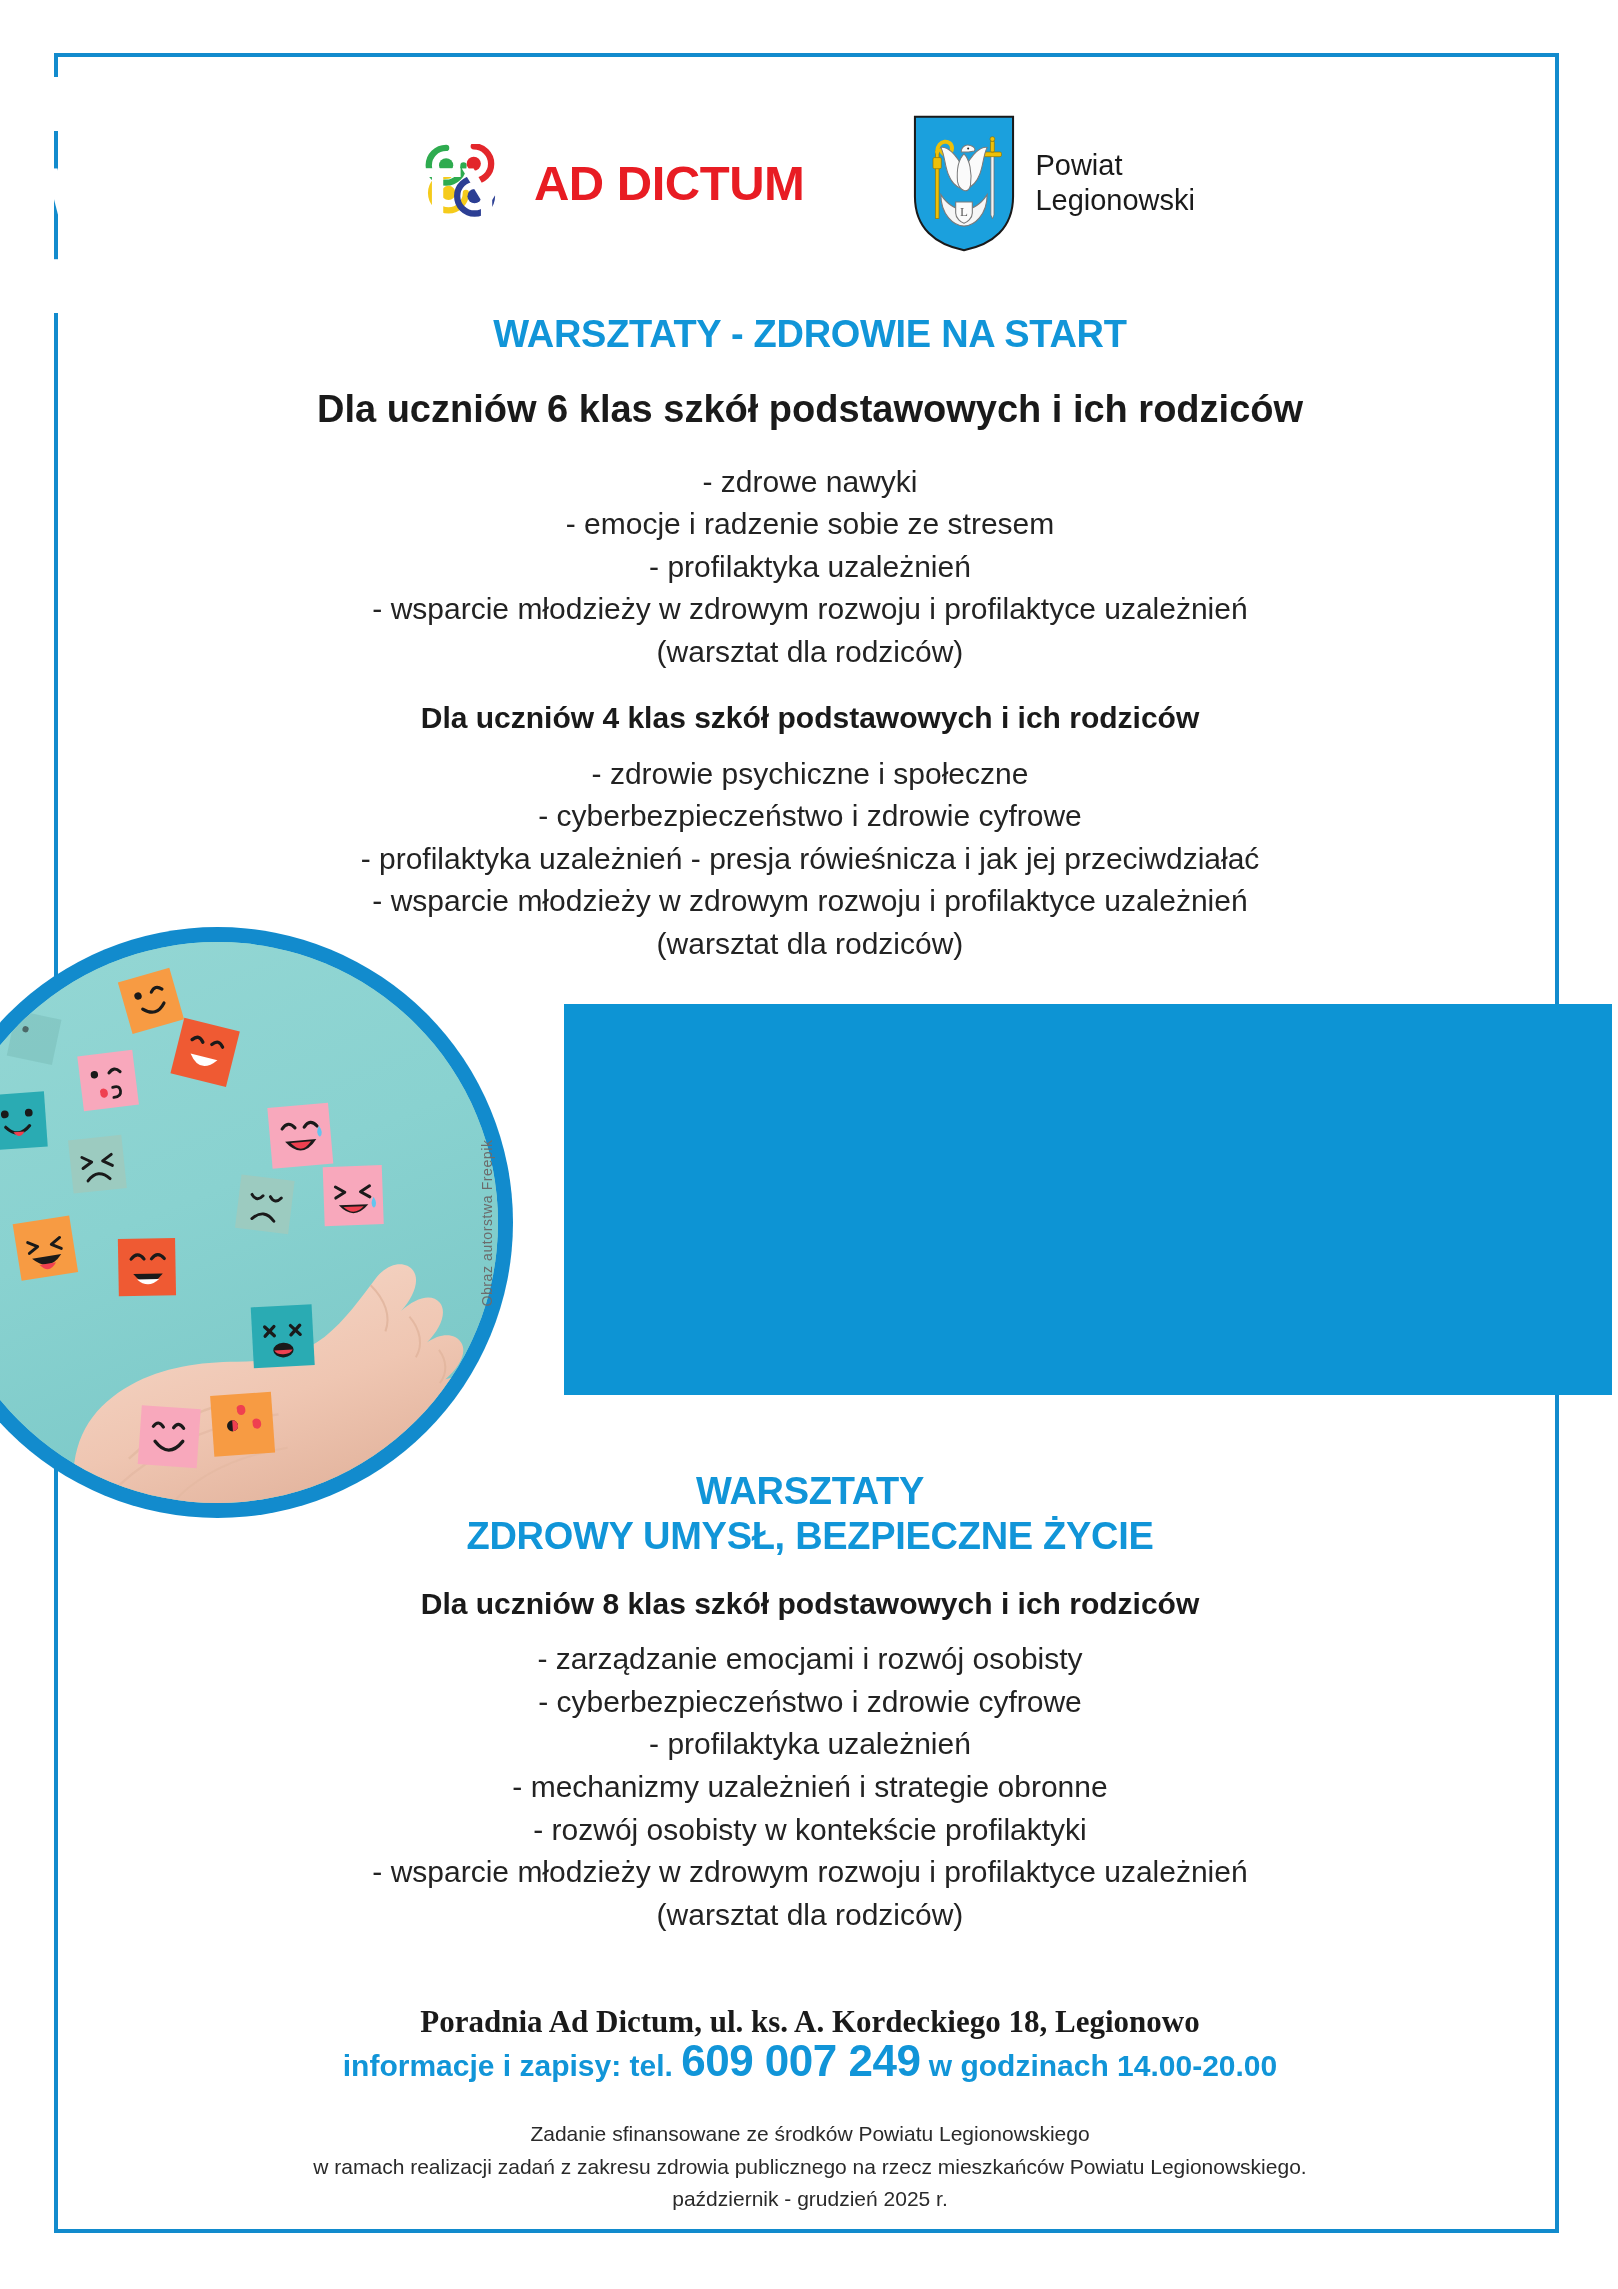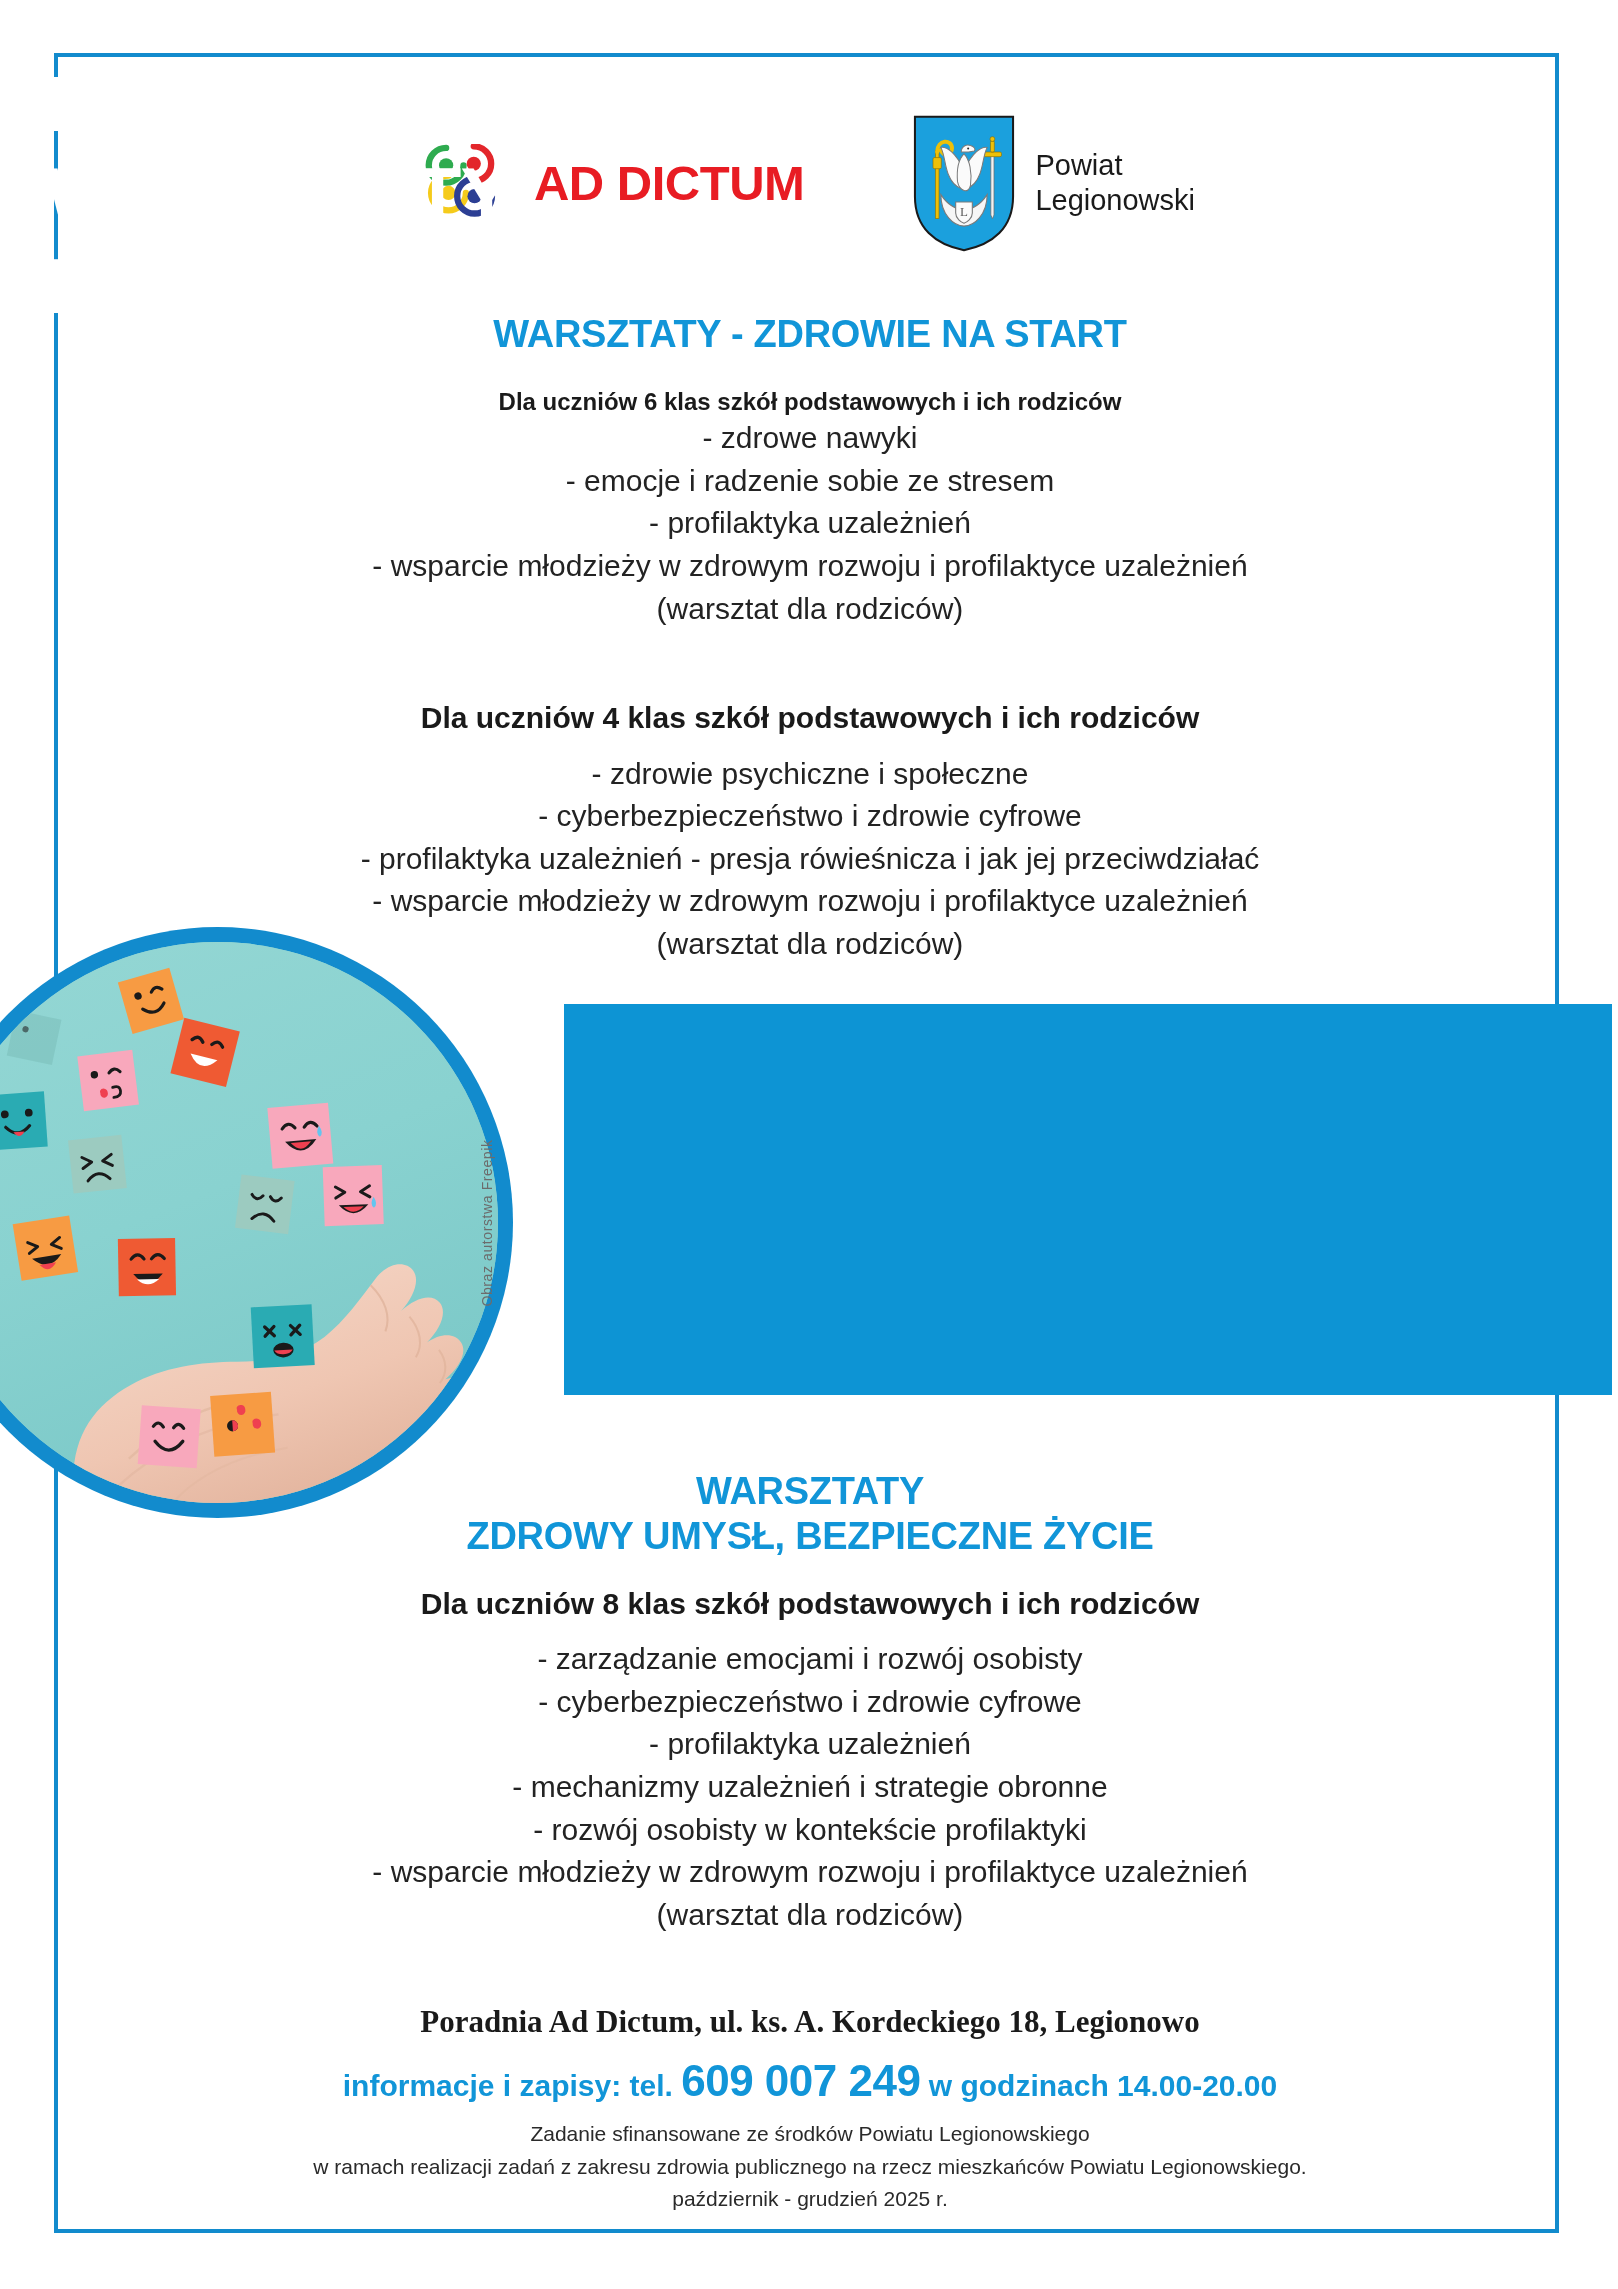--- a/index.html
+++ b/index.html
@@ -102,21 +102,21 @@
 
   
   .section-one {
     position: absolute;
     left: 65px;
     top: 314px;
     width: 1490px;
     z-index: 4;
   }
   .s1-title { font-size: 38px; line-height: 1.1; margin-bottom: 33px; }
-  .s1-sub   { font-size: 24px; line-height: 1.1; margin-bottom: 2px; }
+  .s1-sub   { font-size: 38px; line-height: 1.1; margin-bottom: 30px; }
   .s1-item  { font-size: 30px; line-height: 1.42; }
 
   .section-two {
     position: absolute;
     left: 65px;
     top: 701px;
     width: 1490px;
     z-index: 4;
   }
   .s2-sub  { font-size: 30px; line-height: 1.1; margin-bottom: 18.5px; }
@@ -214,21 +214,20 @@
     text-align: center;
   }
   .contact-address {
     font-size: 31px;
     font-weight: 700;
     color: #1a1a1a;
     line-height: 1.1;
     font-family: Liberation Serif, serif;
   }
   .contact-phone-row {
-    margin-top: 20px;
     color: #1195d8;
     font-weight: 700;
     font-family: "Liberation Sans", sans-serif;
     line-height: 1;
     white-space: nowrap;
   }
   .cp-pre   { font-size: 30px; }
   .cp-num   { font-size: 44px; letter-spacing: -0.5px; }
   .cp-post  { font-size: 30px; }
 

